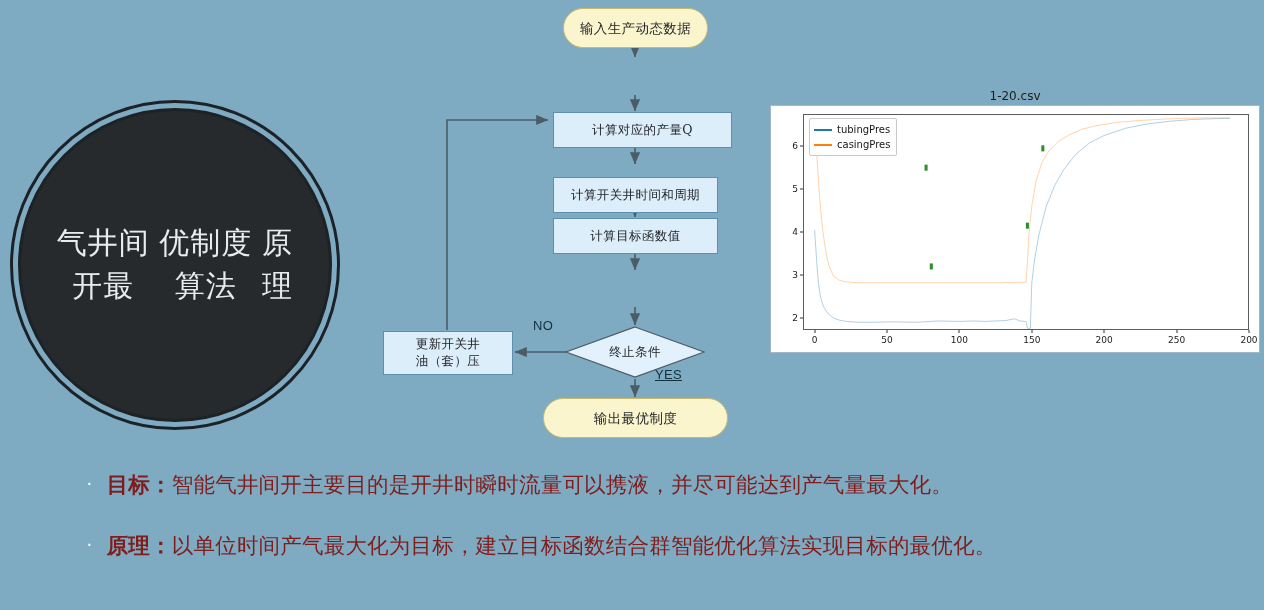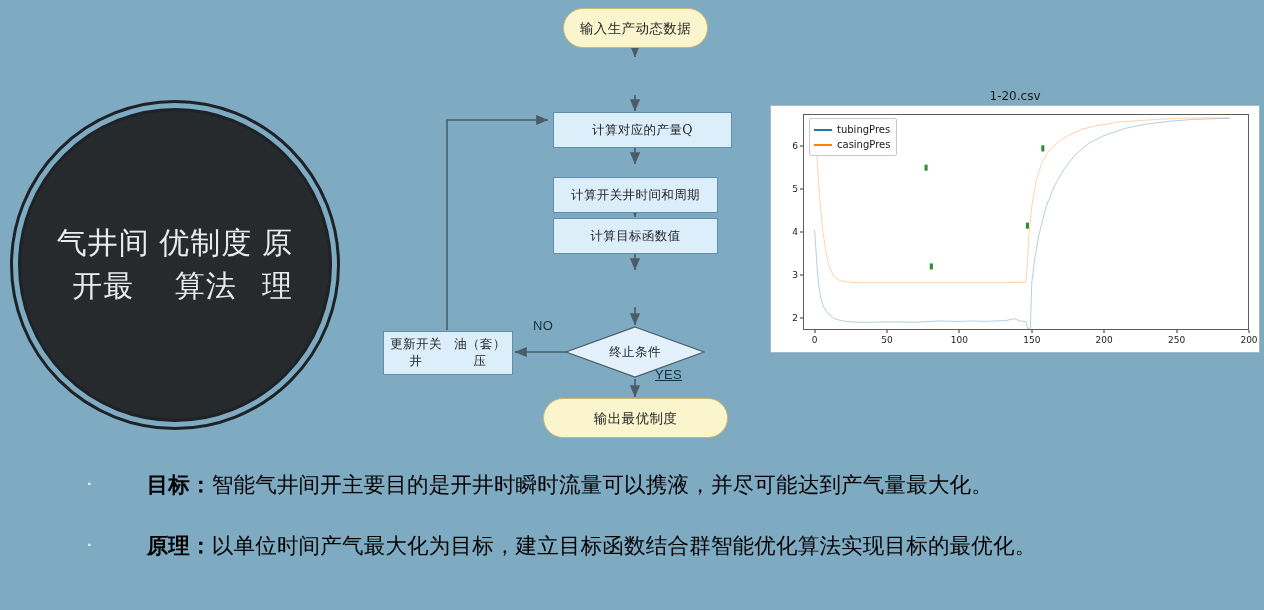--- a/index.html
+++ b/index.html
@@ -157,22 +157,21 @@
     line-height: 1;
     color: #ffffff;
     flex: 0 0 auto;
     position: relative;
     top: -3px;
   }
   .bullet-text {
     font-size: 21.5px;
     letter-spacing: 0.2px;
     font-family: "Liberation Sans", "DejaVu Sans", sans-serif;
-    color: #000000;
-    margin-left: 40px;
+    color: #7f1d1d;
   }
   .bullet-text b { font-weight: bold; }
 </style>
 </head>
 <body>
 
 <div class="slide">
 
   <div class="badge-wrap">
     <div class="badge-ring-outer"></div>
@@ -232,21 +231,21 @@
     </div>
 
 
     <div class="diamond-shell" style="left:195px; top:326px; width:140px; height:52px;">
       <svg width="140" height="52" viewBox="0 0 140 52">
         <polygon points="70,1 139,26 70,51 1,26" fill="#e2f1fb" stroke="#4a5c66" stroke-width="1.2"></polygon>
       </svg>
       <div class="diamond-label">终止条件</div>
     </div>
 
-    <div class="node proc" style="left:13px; top:331px; width:130px; height:44px; ">
+    <div class="node proc" style="left:13px; top:331px; width:130px; height:44px; flex-direction:column;">
       <span>更新开关井</span>
       <span>油（套）压</span>
     </div>
 
     <div class="node term" style="left:173px; top:398px; width:185px; height:40px;">
       <span>输出最优制度</span>
     </div>
 
     <div class="edge-label" style="left:163px; top:318px;">NO</div>
     <div class="edge-label" style="left:285px; top:367px;text-decoration:underline;">YES</div>

